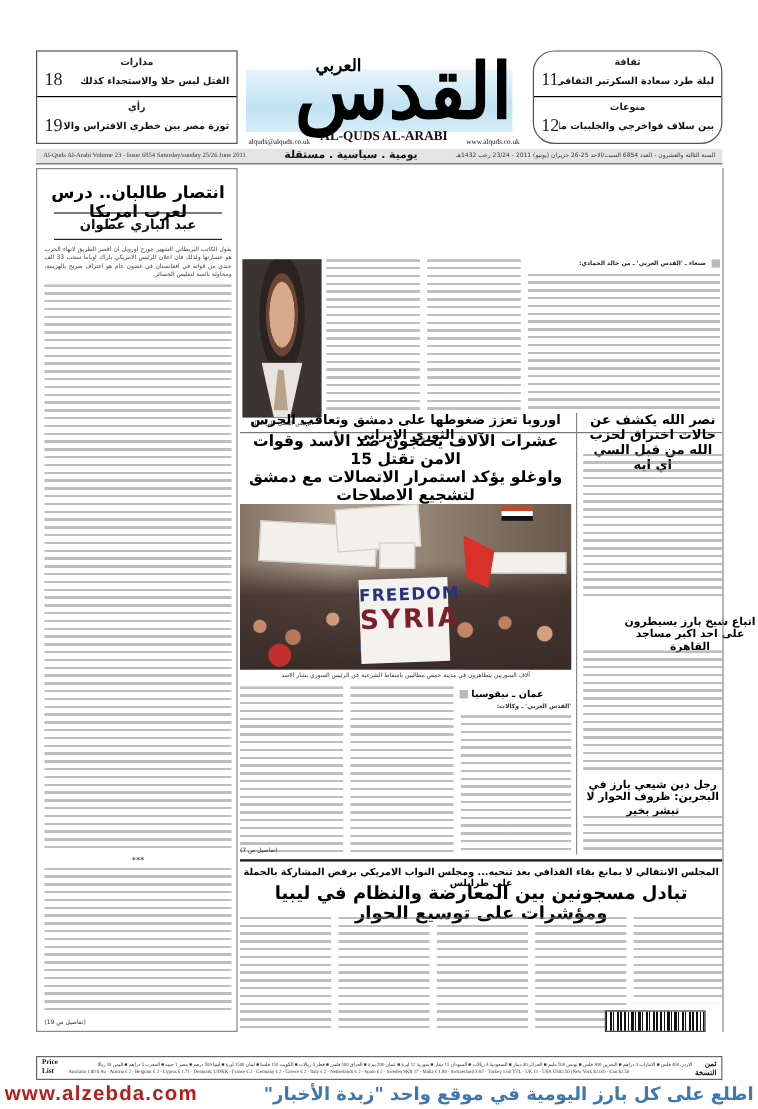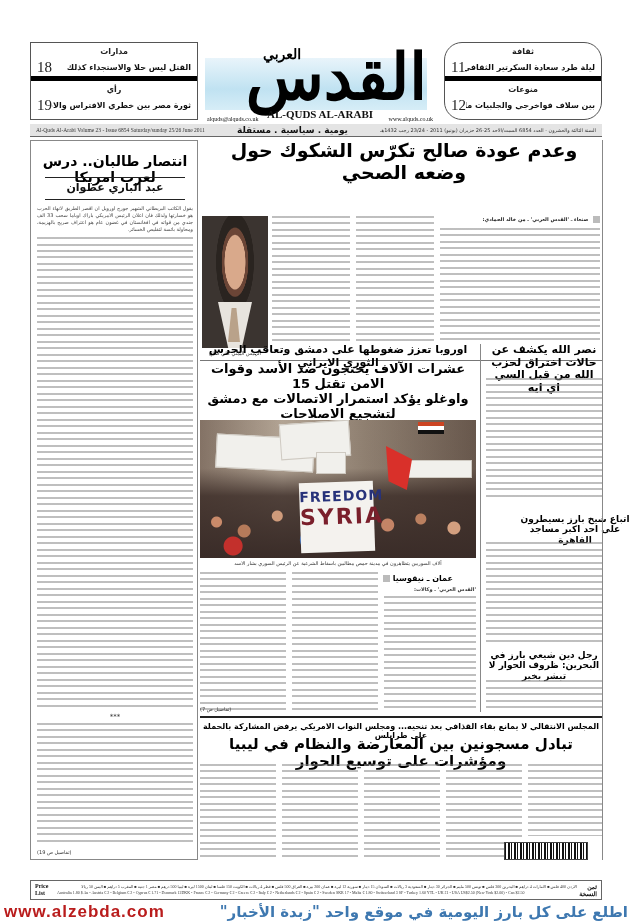--- a/index.html
+++ b/index.html
@@ -3,21 +3,21 @@
 <meta charset="utf-8">
 <style>
   * { box-sizing: border-box; margin: 0; padding: 0; }
   html, body { width: 632px; height: 924px; background: #ffffff; overflow: hidden; }
   body { position: relative; font-family: "DejaVu Sans", sans-serif; color: #111; }
 
   .abs { position: absolute; }
 
   
   .teaser { border: 1px solid #555; background: #fff; }
-  .teaser .cell { height: 38px; border-bottom: 5px solid #000000; text-align: center; padding-top: 3px; }
+  .teaser .cell { height: 38px; border-bottom: 1px solid #000000; text-align: center; padding-top: 3px; }
   .teaser .cell:last-child { border-bottom: none; }
   .teaser .sec { font-size: 8px; font-weight: bold; color: #222; line-height: 11px; }
   .teaser .row { display: flex; align-items: center; justify-content: space-between; padding: 2px 6px 0 6px; direction: rtl; }
   .teaser .ttl { font-size: 8px; font-weight: bold; white-space: nowrap; overflow: hidden; }
   .teaser .num { font-family: "Liberation Serif", serif; font-size: 15px; color: #222; }
 
   
   .masthead { left: 205px; top: 40px; width: 230px; height: 82px; }
   .mast-bg { position: absolute; left: 0; top: 18px; width: 222px; height: 52px; background: linear-gradient(180deg, #e6f3fa 0%, #b9dff0 60%, #d2ebf6 100%); opacity: .9; }
   .mast-logo { position: absolute; right: 8px; top: 0; font-family: "DejaVu Serif", serif; font-weight: bold; font-size: 64px; line-height: 74px; color: #000; direction: rtl; letter-spacing: -2px; }
@@ -143,21 +143,20 @@
   <div class="op-author">عبد الباري عطوان</div>
   <div class="op-rule" style="top:58px;"></div>
   <div class="abs txt" style="left:6px; top:64px; width:156px; height:28px;">يقول الكاتب البريطاني الشهير جورج اورويل ان اقصر الطريق لانهاء الحرب هو خسارتها ولذلك فان اعلان الرئيس الامريكي باراك اوباما سحب 33 الف جندي من قواته في افغانستان في غضون عام هو اعتراف صريح بالهزيمة، ومحاولة بائسة لتقليص الخسائر.</div>
   <div class="abs lines" style="left:6px; top:96px; width:156px; height:472px;"></div>
   <div class="abs cap" style="left:6px; top:572px; width:156px; font-size:7px;">***</div>
   <div class="abs lines" style="left:6px; top:582px; width:156px; height:120px;"></div>
   <div class="abs cap" style="left:6px; top:708px; width:60px; text-align:left;">(تفاصيل ص 19)</div>
 </div>
 
 <div class="abs headline" style="left:204px; top:140px; width:400px;">
-  <div style="font-size:19px;">وعدم عودة صالح تكرّس الشكوك حول وضعه الصحي</div>
 </div>
 
 <div class="abs photo-saleh">
   <div class="collar"></div>
   <div class="tie"></div>
 </div>
 <div class="abs cap" style="left:202px; top:350px; width:66px;">الرئيس اليمني علي صالح</div>
 
 <div class="abs lines" style="left:272px; top:216px; width:78px; height:128px;"></div>
 <div class="abs lines" style="left:356px; top:216px; width:78px; height:128px;"></div>

